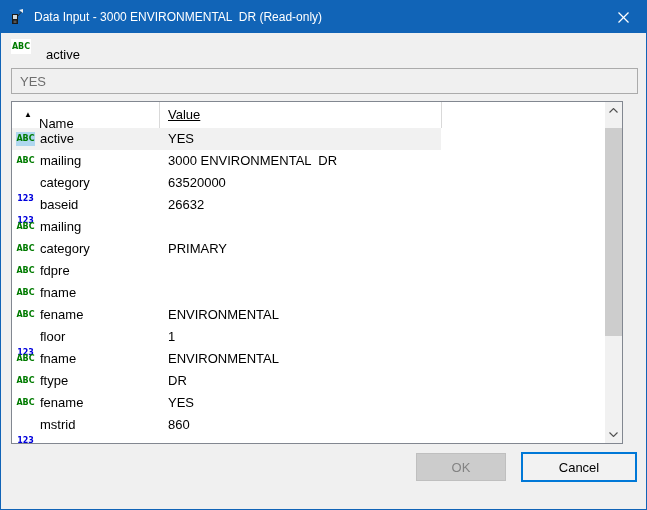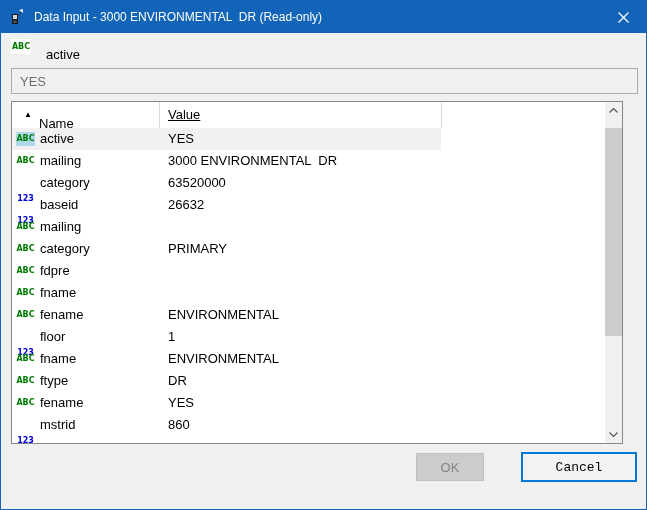--- a/index.html
+++ b/index.html
@@ -53,24 +53,24 @@
   .scrollbar { position:absolute; top:0; right:0; bottom:0; width:17px; background:#F1F1F1; }
   .sb-up, .sb-down { position:absolute; left:0; width:17px; height:17px;
                      display:flex; align-items:center; justify-content:center; }
   .sb-up { top:0; }
   .sb-down { bottom:0; }
   .sb-thumb { position:absolute; left:0; top:26px; width:17px; height:208px; background:#CDCDCD; }
 
   
   .btn { position:absolute; font-size:13px; display:flex; align-items:center;
          justify-content:center; cursor:default; }
-  .btn-ok { left:415px; top:452px; width:68px; height:28px; background:#CCCCCC;
+  .btn-ok { left:415px; top:452px; width:90px; height:28px; background:#CCCCCC;
             border:1px solid #BFBFBF; color:#838383; }
   .btn-cancel { left:520px; top:451px; width:116px; height:30px; background:#F2F2F2;
-                border:2px solid #0078D7; color:#000000;font-family:Liberation Mono, monospace; }
+                border:2px solid #0078D7; color:#000000; }
 </style>
 </head>
 <body>
 
 <div class="dialog">
 
   <div class="titlebar">
     <svg class="app-icon" viewBox="0 0 16 16">
       <line x1="8" y1="7" x2="13" y2="1" stroke="#263238" stroke-width="1"></line>
       <polygon points="9,1 13,0 13,4" fill="#ECEFF1"></polygon>

